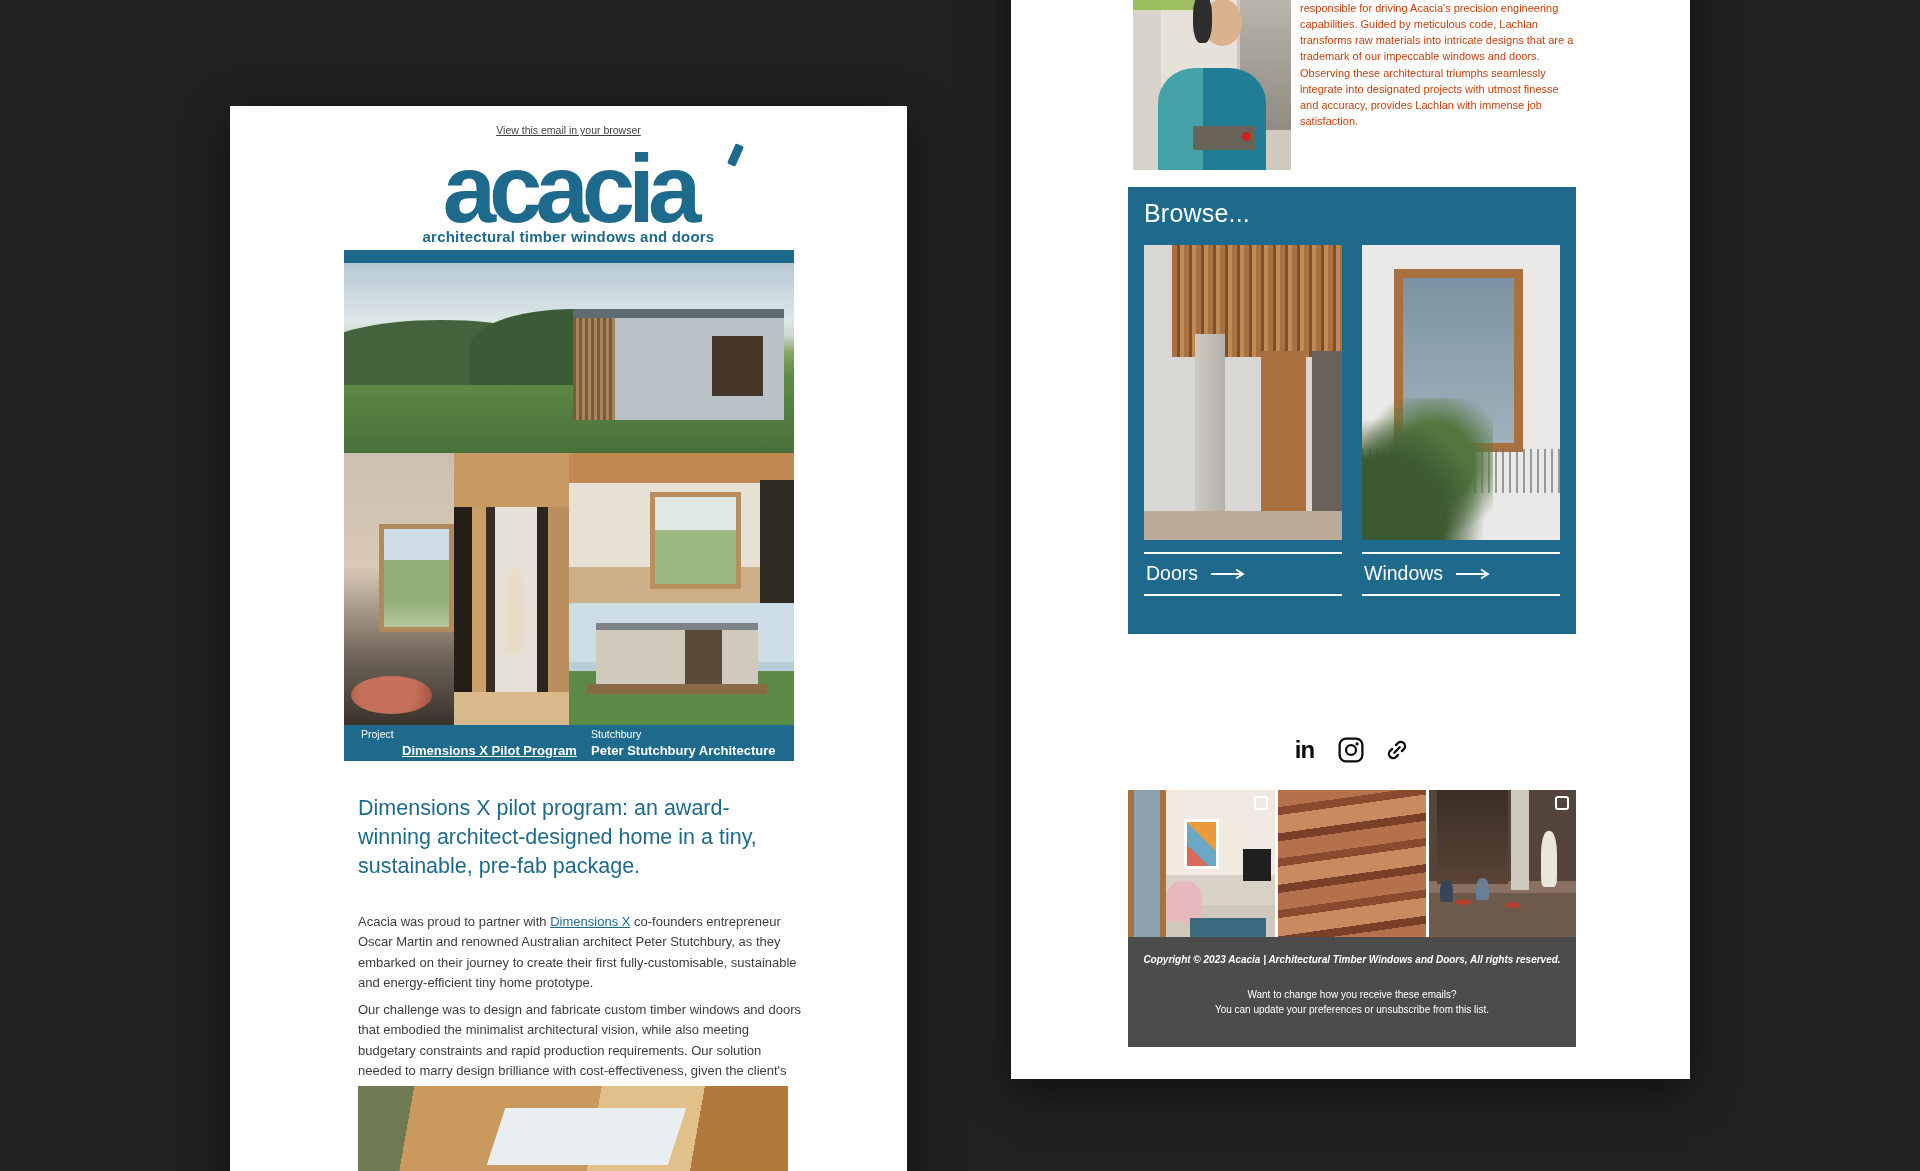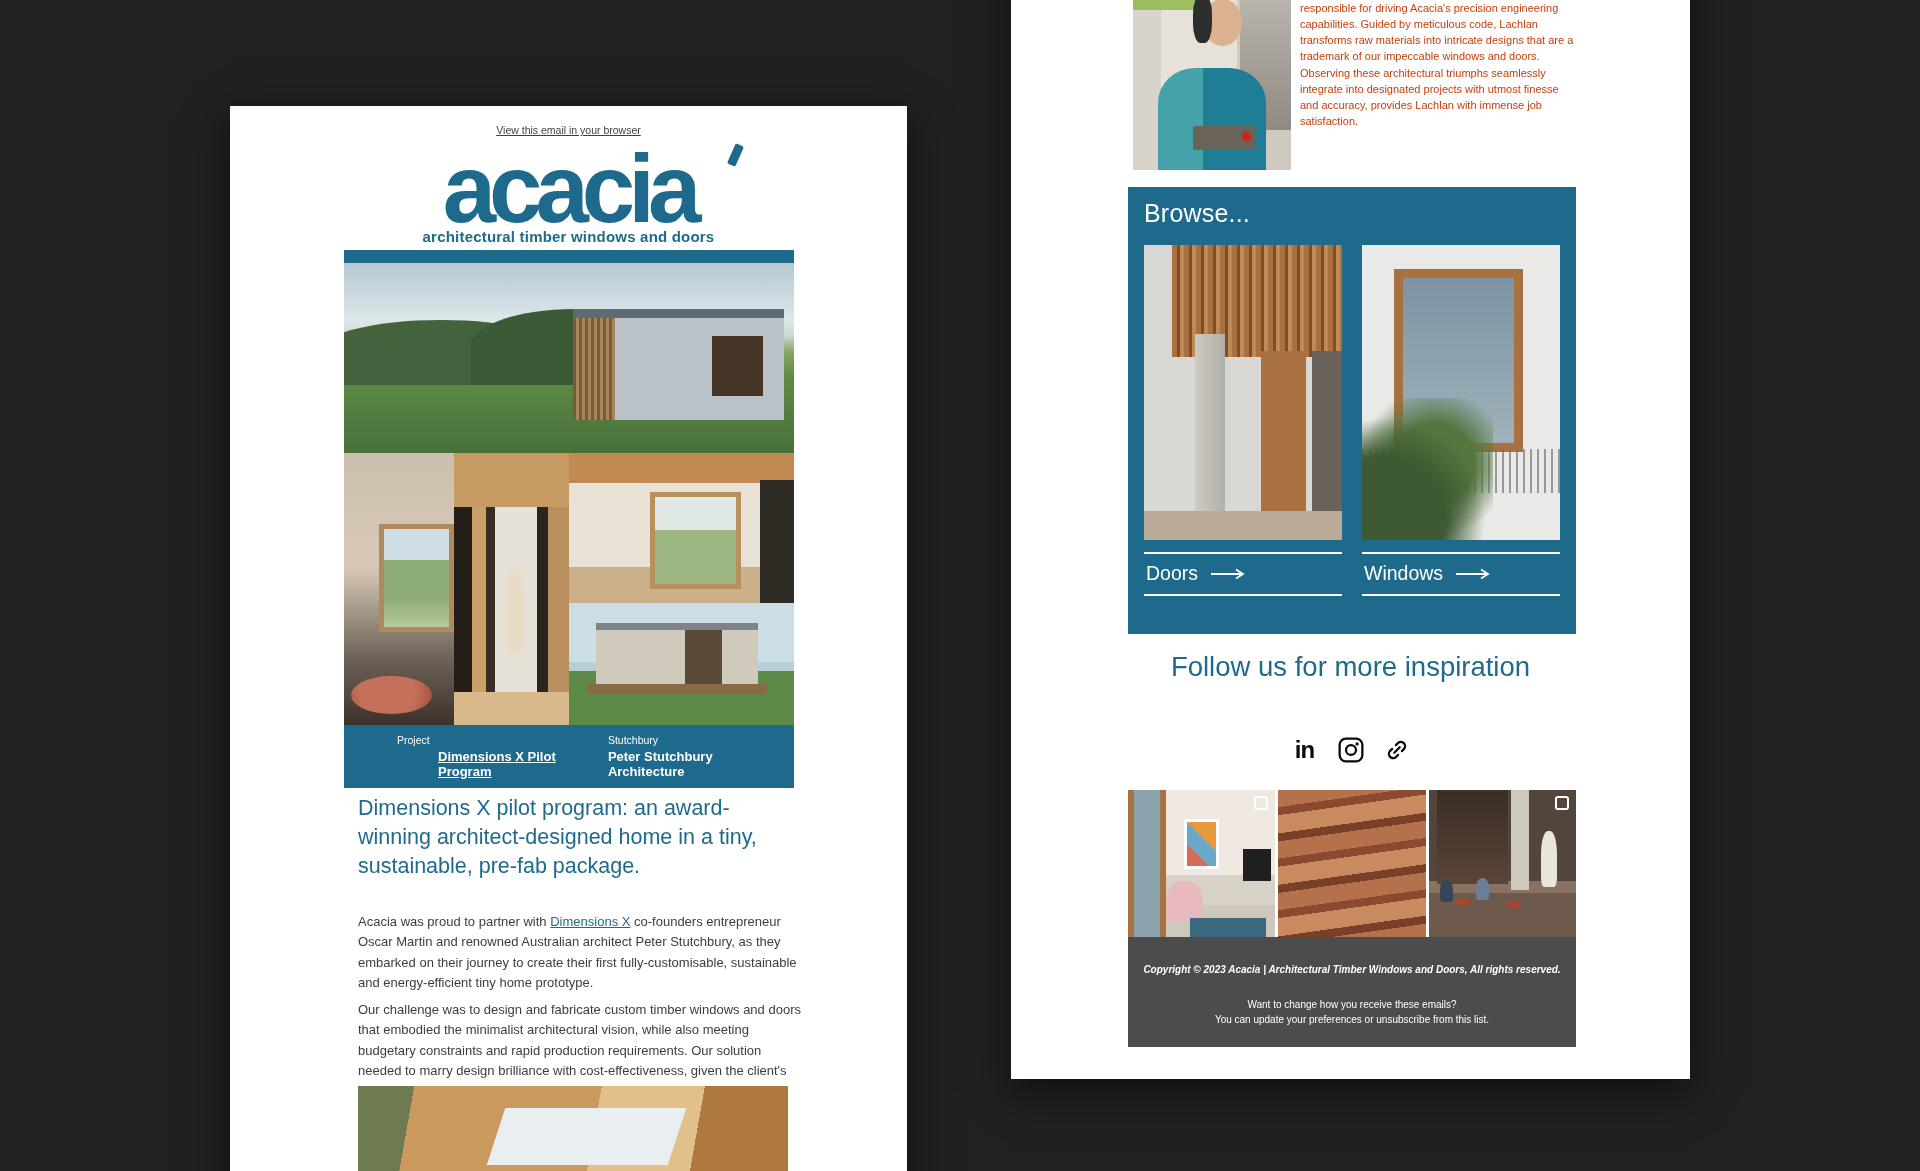--- a/index.html
+++ b/index.html
@@ -46,21 +46,21 @@
   .col-3{width:225px;display:flex;flex-direction:column;}
   .dining{height:150px;background:linear-gradient(180deg,#c08a52 0 20%,#e8e2d6 20% 76%,#cbb089 76% 100%);}
   .dining-opening{position:absolute;left:36%;top:26%;width:36%;height:58%;border:5px solid #b98f5d;
                background:linear-gradient(180deg,#dfe8e2 0 38%,#9cb77f 38% 100%);}
   .dining-shelf{position:absolute;right:0;top:18%;width:15%;height:82%;background:#2e2a24;}
   .exterior{height:122px;background:linear-gradient(180deg,#ccdde6 0 48%,#b9cfd8 48% 56%,#5d8a46 56% 100%);}
   .ext-house{position:absolute;left:12%;top:16%;width:72%;height:52%;border-top:7px solid #7d8388;
                background:linear-gradient(90deg,#cfcabc 0 55%,#5a4a38 55% 78%,#cfcabc 78% 100%);}
   .ext-deck{position:absolute;left:8%;top:66%;width:80%;height:9%;background:#8a6a45;}
 
-  .project-bar{height:63px;display:flex;align-items:center;color:#ffffff;padding:0 17px;margin-left:36px;}
+  .project-bar{height:36px;display:flex;align-items:center;color:#ffffff;padding:0 17px;}
   .pb-cell{display:flex;flex-direction:column;gap:3px;}
   .pb-cell-left{width:230px;}
   .pb-label{font-size:10.5px;}
   .pb-value{font-size:13px;font-weight:bold;}
   .pb-link{text-decoration:underline;cursor:pointer;padding-left:41px;}
 
   .article-heading{position:absolute;top:688px;left:128px;width:420px;font-size:21.5px;
                    line-height:1.36;color:#1e6a8c;}
   .para{position:absolute;left:128px;width:445px;font-size:13px;line-height:1.57;color:#3d3d3d;}
   .para-1{top:793px;}
@@ -136,21 +136,21 @@
   .ig3-column{position:absolute;left:56%;top:0;width:12%;height:68%;background:#cfcabe;}
   .ig3-woman{position:absolute;right:13%;top:28%;width:11%;height:38%;background:#eae6dc;border-radius:42% 42% 18% 18%;}
   .ig3-table{position:absolute;width:16px;height:6px;border-radius:50%;background:#b5402e;}
   .ig3-t1{left:18%;bottom:22%;} .ig3-t2{left:52%;bottom:20%;}
   .ig3-person{position:absolute;width:13px;height:22px;border-radius:45% 45% 20% 20%;background:#37455a;}
   .ig3-p1{left:8%;bottom:24%;} .ig3-p2{left:32%;bottom:25%;background:#6a7f96;}
   .gallery-icon{position:absolute;top:6px;right:7px;width:10px;height:10px;border:2px solid #ffffff;border-radius:3px;}
 
   .footer{position:absolute;left:117px;top:1067px;width:448px;height:110px;background:#4c4c4c;
         color:#ffffff;text-align:center;box-sizing:border-box;padding-top:17px;}
-  .footer-copy{font-size:10px;font-weight:bold;font-style:italic;margin-top:10px;}
+  .footer-copy{font-size:10px;font-weight:bold;font-style:italic;}
   .footer-q{font-size:10px;margin-top:24px;}
   .footer-manage{font-size:10px;margin-top:4px;}
   .footer-link{color:#ffffff;cursor:pointer;}
 </style>
 </head>
 <body>
 
 <div class="canvas">
 
   <div class="page page-left">
@@ -264,21 +264,20 @@
             <span class="browse-link-label">Windows</span>
             <svg width="36" height="12" viewBox="0 0 36 12">
               <path d="M1 6 H32 M26 1.5 L33 6 L26 10.5" stroke="#ffffff" stroke-width="1.8" fill="none"></path>
             </svg>
           </div>
         </div>
 
       </div>
     </div>
 
-    <div class="follow-heading">Follow us for more inspiration</div>
 
     <div class="social-row">
       <div class="social-btn">
         <span class="li-glyph">in</span>
       </div>
       <div class="social-btn">
         <svg width="26" height="26" viewBox="0 0 24 24">
           <rect x="1.5" y="1.5" width="21" height="21" rx="5.8" fill="none" stroke="#0b0b0b" stroke-width="2.1"></rect>
           <circle cx="12" cy="12" r="4.6" fill="none" stroke="#0b0b0b" stroke-width="2.1"></circle>
           <circle cx="17.6" cy="6.4" r="1.5" fill="#0b0b0b"></circle>

